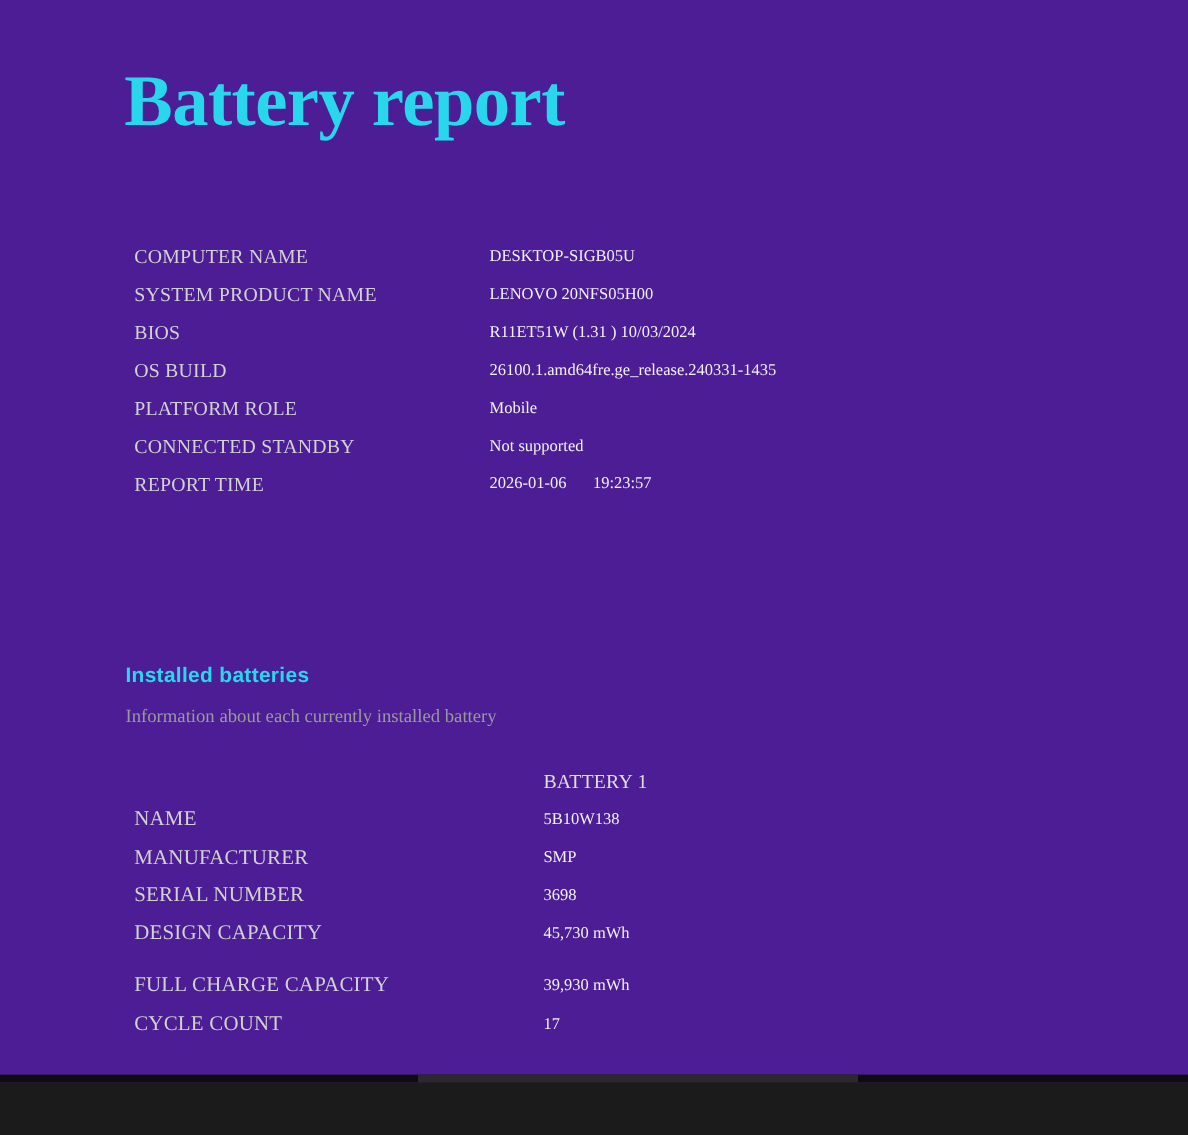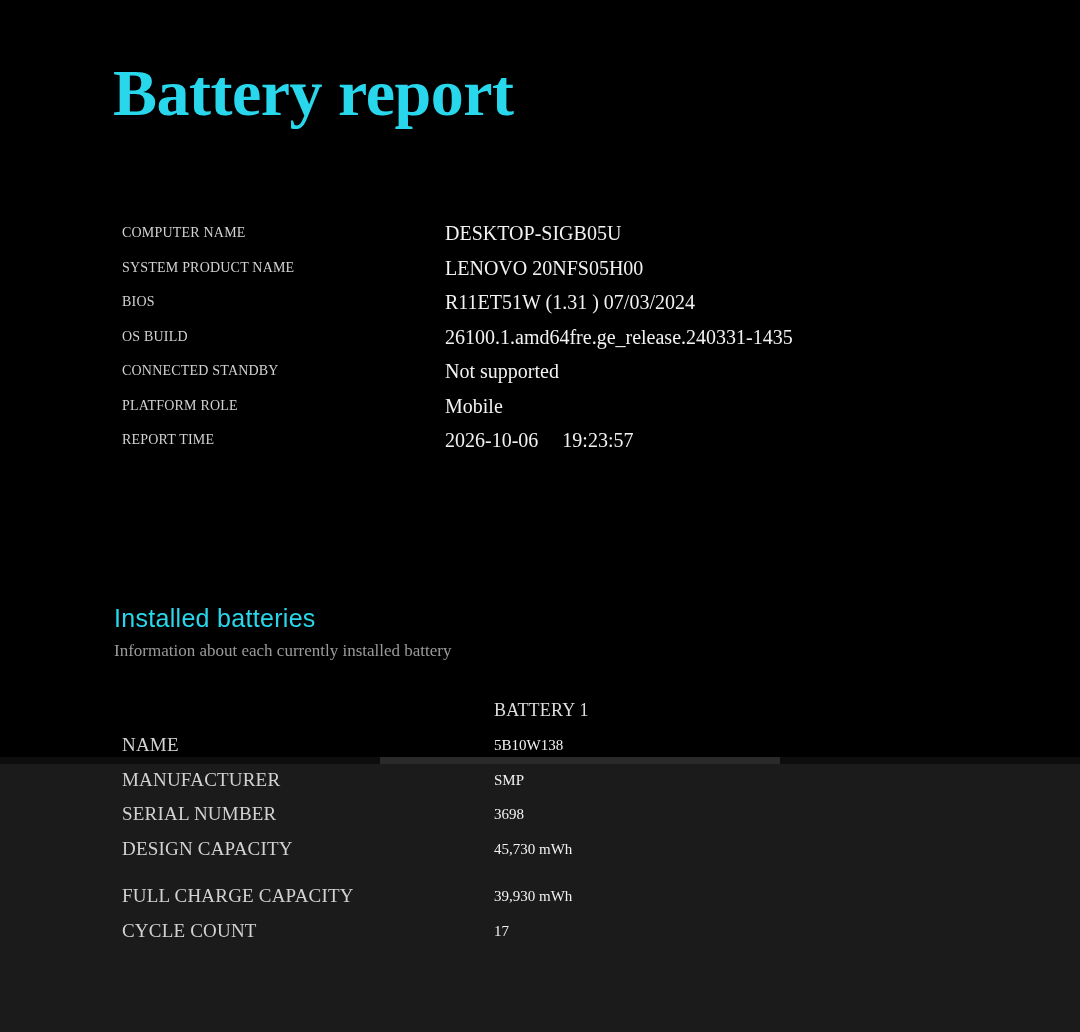--- a/index.html
+++ b/index.html
@@ -10,22 +10,22 @@
   body {
     width: 1080px;
     height: 1032px;
     overflow: hidden;
     font-family: "Liberation Serif", serif;
     color: #e8e8e8;
   }
   .page {
     position: relative;
     width: 1080px;
-    height: 764px;
-    background: #000000;
+    height: 984px;
+    background: #4c1d95;
     box-sizing: border-box;
   }
 
   .title {
     position: absolute;
     left: 113px;
     top: 58px;
     font-family: "Liberation Serif", serif;
     font-weight: bold;
     font-size: 66px;
@@ -45,41 +45,41 @@
     padding: 0;
     vertical-align: top;
     font-size: 19px;
     line-height: 34.5px;
     white-space: nowrap;
   }
   .sysinfo td.label {
     color: #d2d2d2;
     font-variant: small-caps;
     text-transform: uppercase;
-    font-size: 14px;
+    font-size: 18px;
     letter-spacing: 0.2px;
     width: 323px;
   }
   .sysinfo td.value {
     color: #f2f2f2;
-    font-size: 20px;
+    font-size: 15px;
   }
   .value .time-sep {
     display: inline-block;
     width: 24px;
   }
 
   
   .section-heading {
     position: absolute;
     left: 114px;
     top: 604px;
     font-family: "Liberation Sans", sans-serif;
-    font-weight: normal;
-    font-size: 25px;
+    font-weight: bold;
+    font-size: 19px;
     color: #29d7ec;
     letter-spacing: 0.3px;
   }
   .section-sub {
     position: absolute;
     left: 114px;
     top: 641px;
     font-family: "Liberation Serif", serif;
     font-size: 17px;
     color: #9a9a9a;
@@ -158,37 +158,37 @@
       <tr>
         <td class="label">COMPUTER NAME</td>
         <td class="value">DESKTOP-SIGB05U</td>
       </tr>
       <tr>
         <td class="label">SYSTEM PRODUCT NAME</td>
         <td class="value">LENOVO 20NFS05H00</td>
       </tr>
       <tr>
         <td class="label">BIOS</td>
-        <td class="value">R11ET51W (1.31 ) 07/03/2024</td>
+        <td class="value">R11ET51W (1.31 ) 10/03/2024</td>
       </tr>
       <tr>
         <td class="label">OS BUILD</td>
         <td class="value">26100.1.amd64fre.ge_release.240331-1435</td>
       </tr>
       <tr>
+        <td class="label">PLATFORM ROLE</td>
+        <td class="value">Mobile</td>
+      </tr>
+      <tr>
         <td class="label">CONNECTED STANDBY</td>
         <td class="value">Not supported</td>
       </tr>
       <tr>
-        <td class="label">PLATFORM ROLE</td>
-        <td class="value">Mobile</td>
-      </tr>
-      <tr>
         <td class="label">REPORT TIME</td>
-        <td class="value"><span>2026-10-06</span><span class="time-sep"></span><span>19:23:57</span></td>
+        <td class="value"><span>2026-01-06</span><span class="time-sep"></span><span>19:23:57</span></td>
       </tr>
     </tbody>
   </table>
 
   <div class="section-heading">Installed batteries</div>
   <div class="section-sub">Information about each currently installed battery</div>
 
   <table class="battable">
     <thead>
       <tr>

